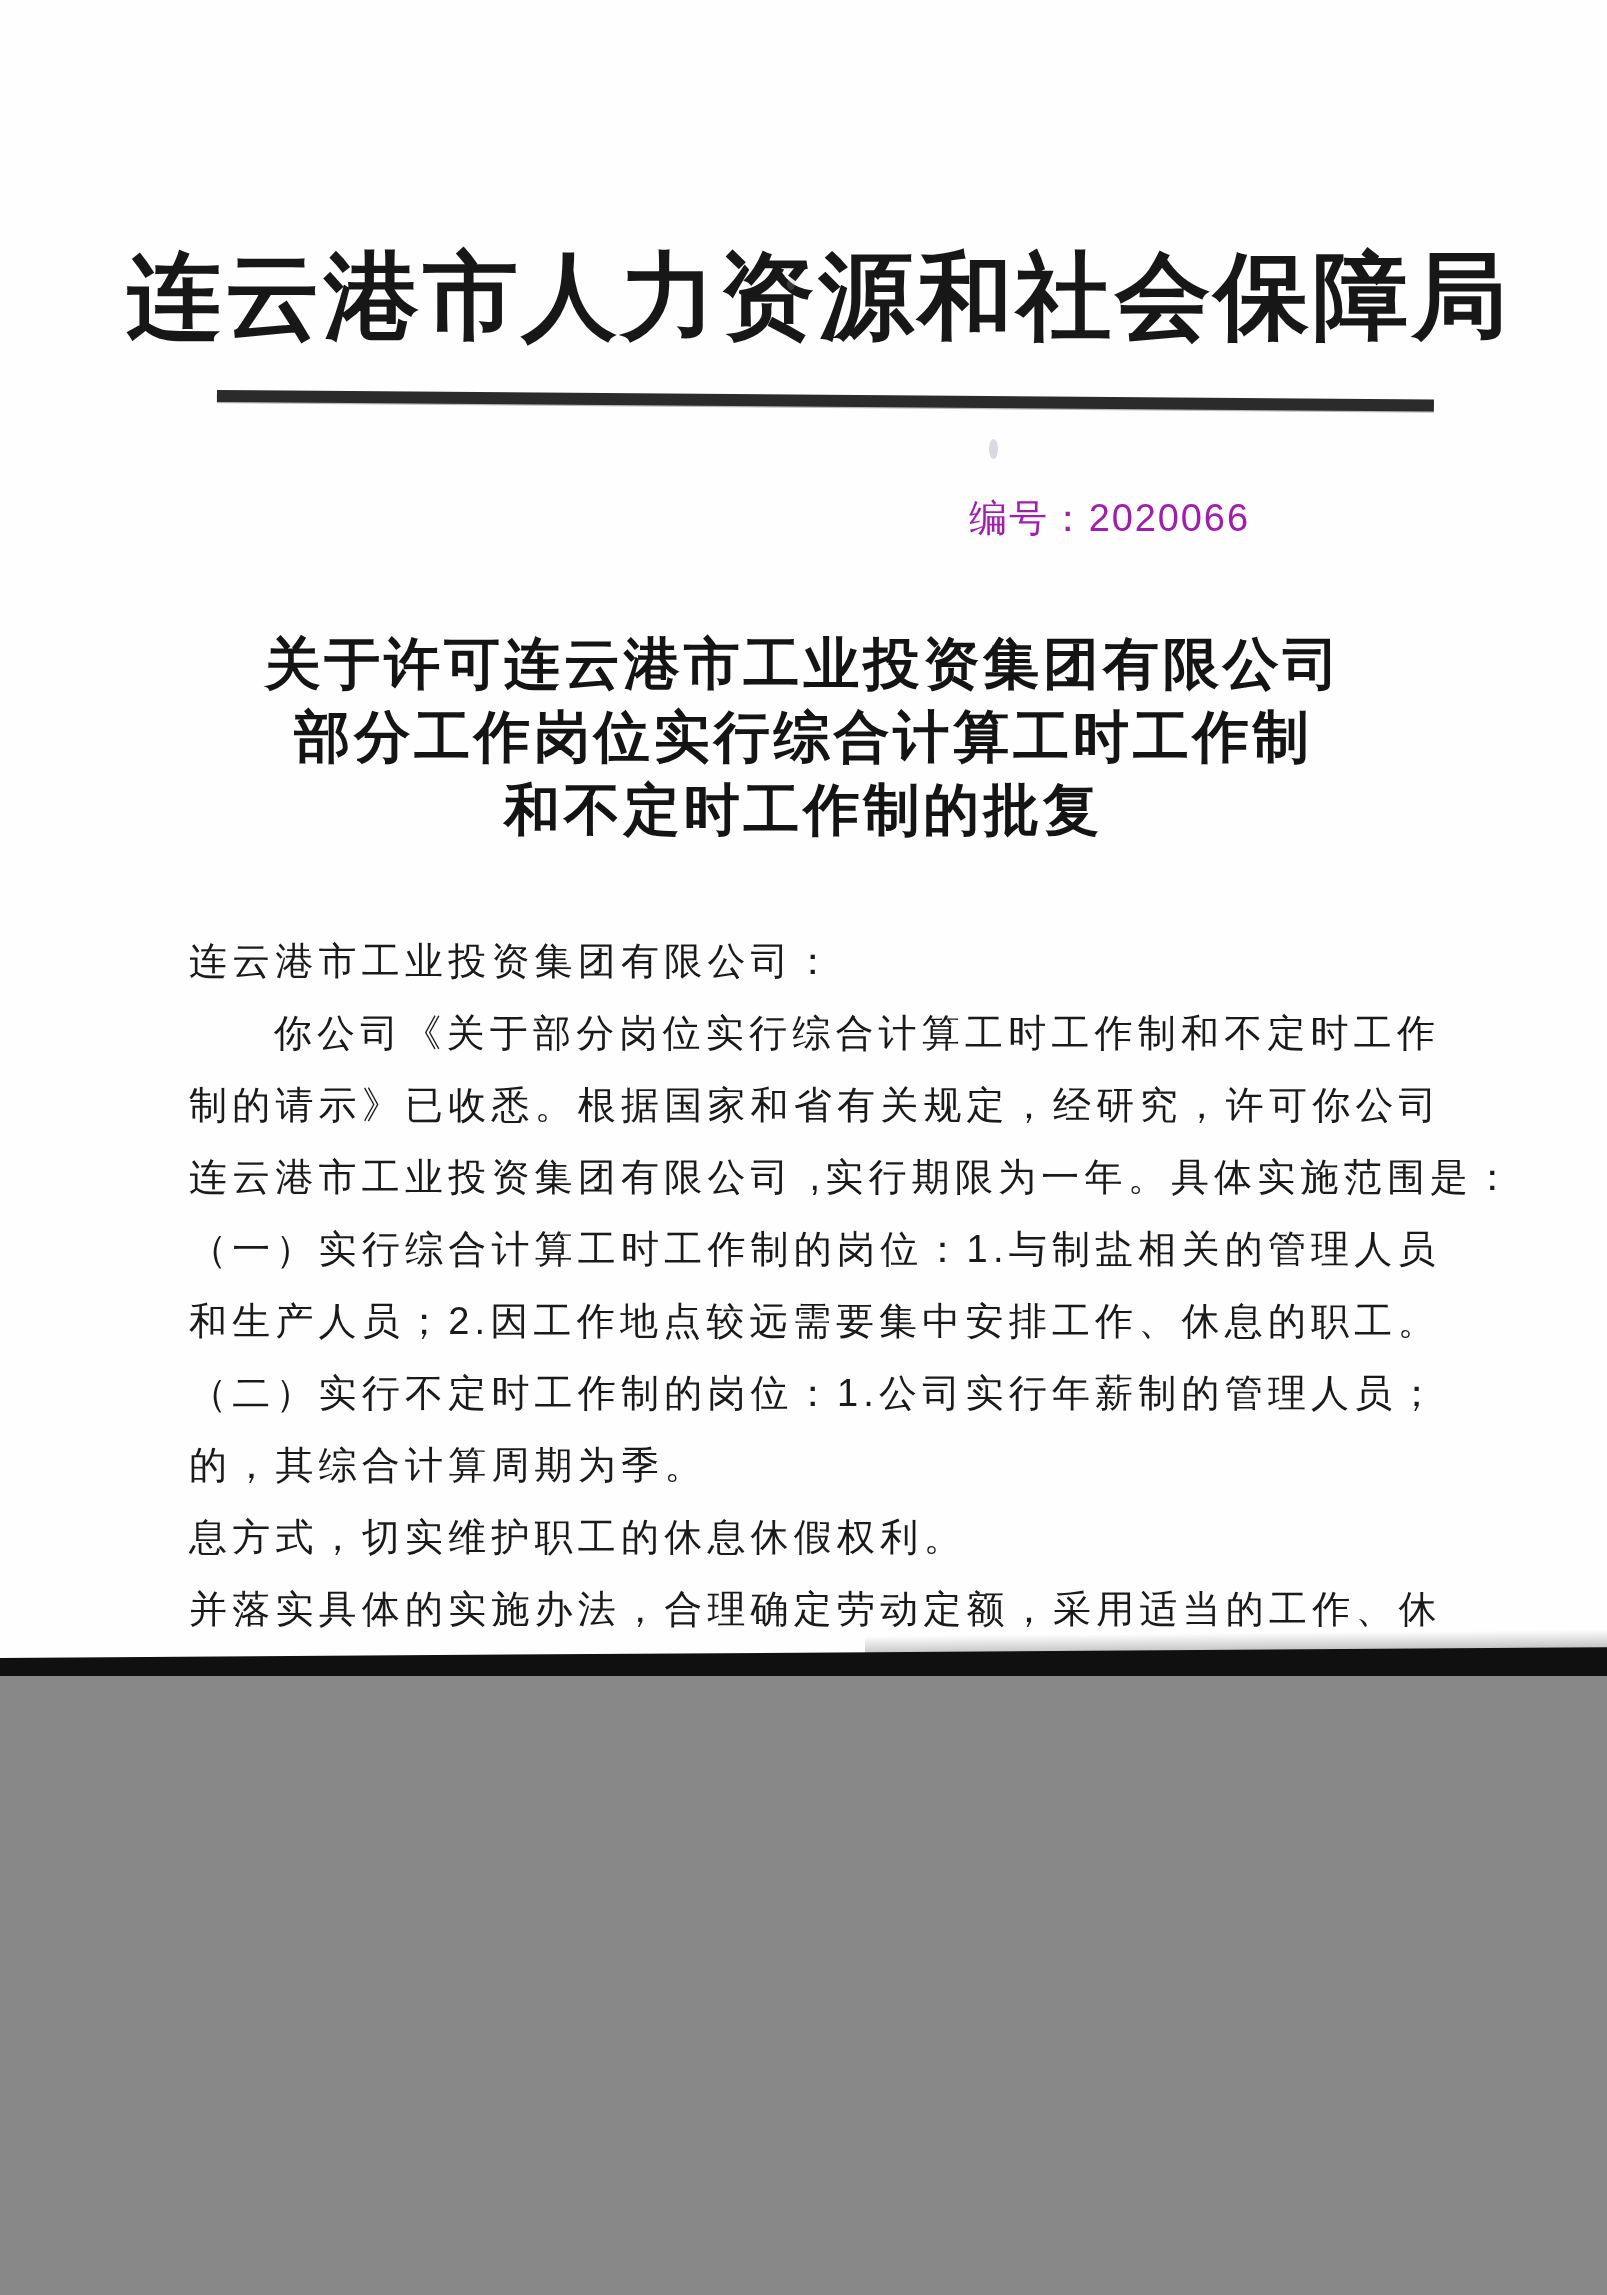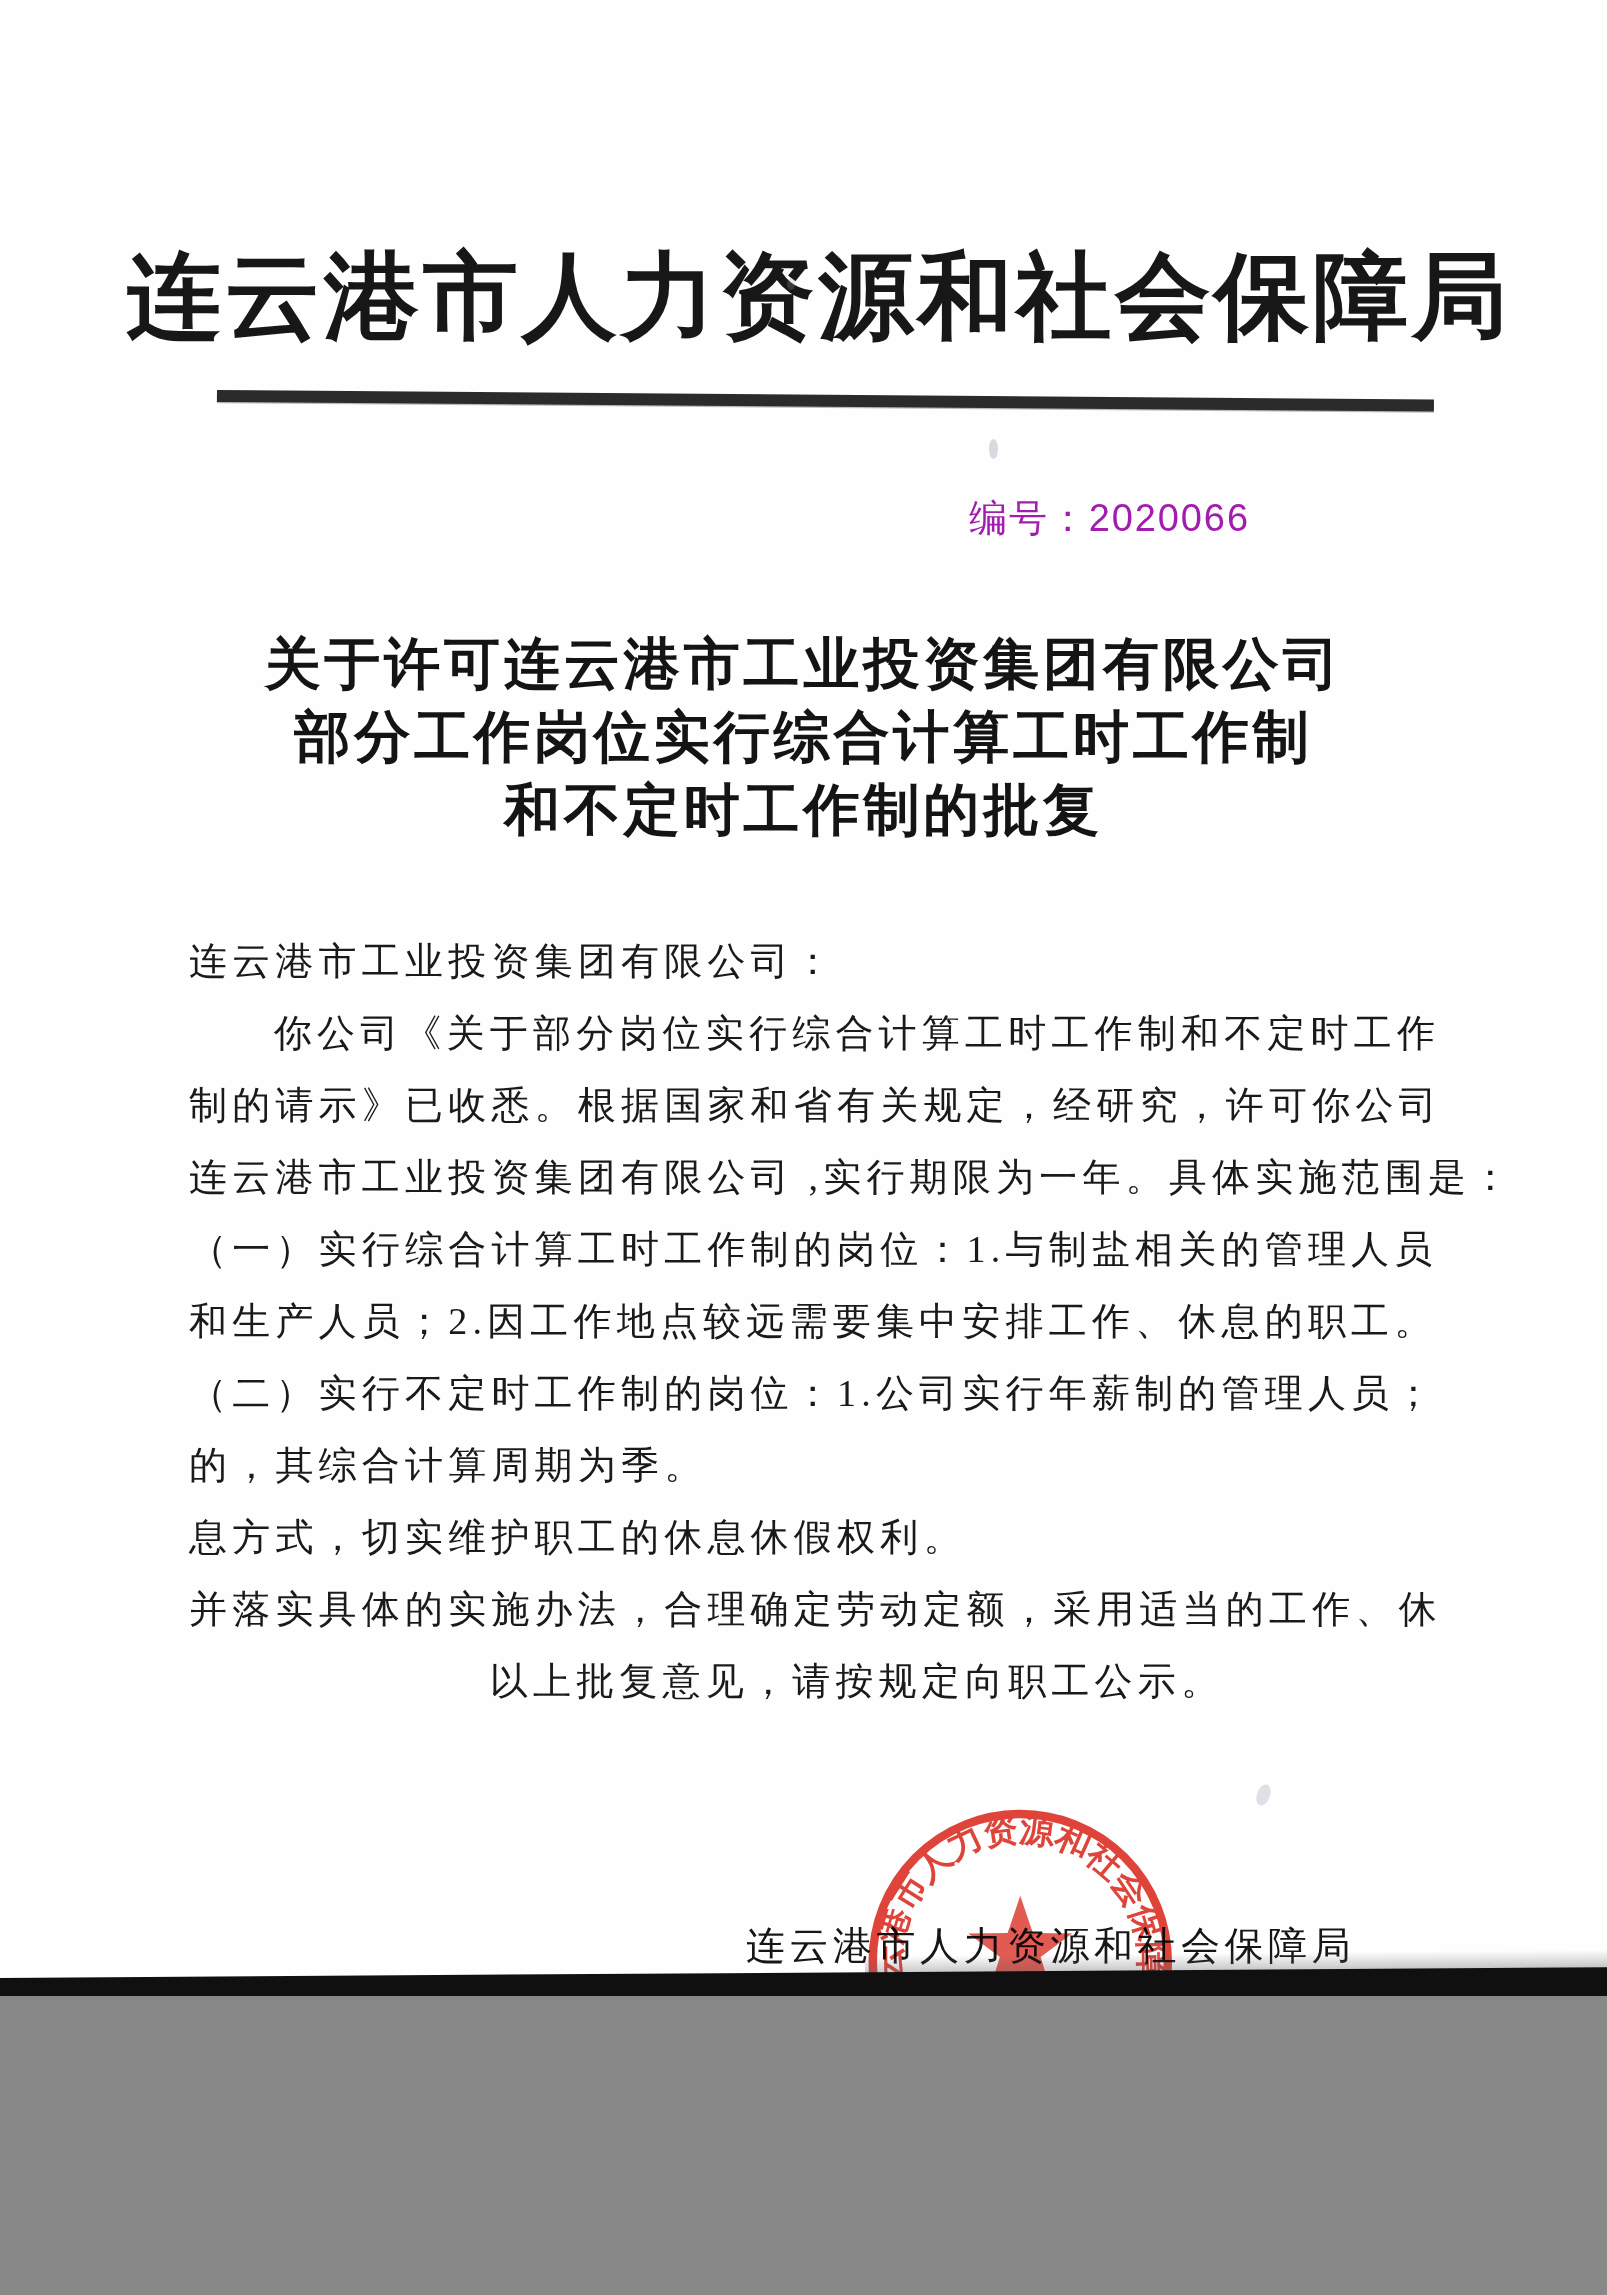--- a/index.html
+++ b/index.html
@@ -3,21 +3,21 @@
 <meta charset="utf-8">
 <style>
   html, body {
     margin: 0;
     padding: 0;
     background: #888;
   }
   .page {
     position: relative;
     width: 1607px;
-    height: 1996px;
+    height: 1676px;
     margin: 0 auto;
     background: #fefefe;
     overflow: hidden;
     font-family: "Liberation Sans", sans-serif;
     color: #1c1c1c;
   }
   
   .agency-header {
     position: absolute;
     top: 234px;
@@ -71,21 +71,21 @@
     position: absolute;
     top: 925px;
     left: 189px;
     width: 1253px;
     font-size: 38px;
     font-weight: 500;
     line-height: 72px;
     letter-spacing: 5.2px;
     color: #1a1a1a;
   }
-  .body-line { white-space: nowrap; font-family: Liberation Serif, serif; }
+  .body-line { white-space: nowrap; }
   .body-line.indent { text-indent: 83px; text-align: center; }
   
   .sig-agency {
     position: absolute;
     top: 1925px;
     left: 742px;
     width: 617px;
     text-align: center;
     font-size: 39px;
     font-weight: 500;

